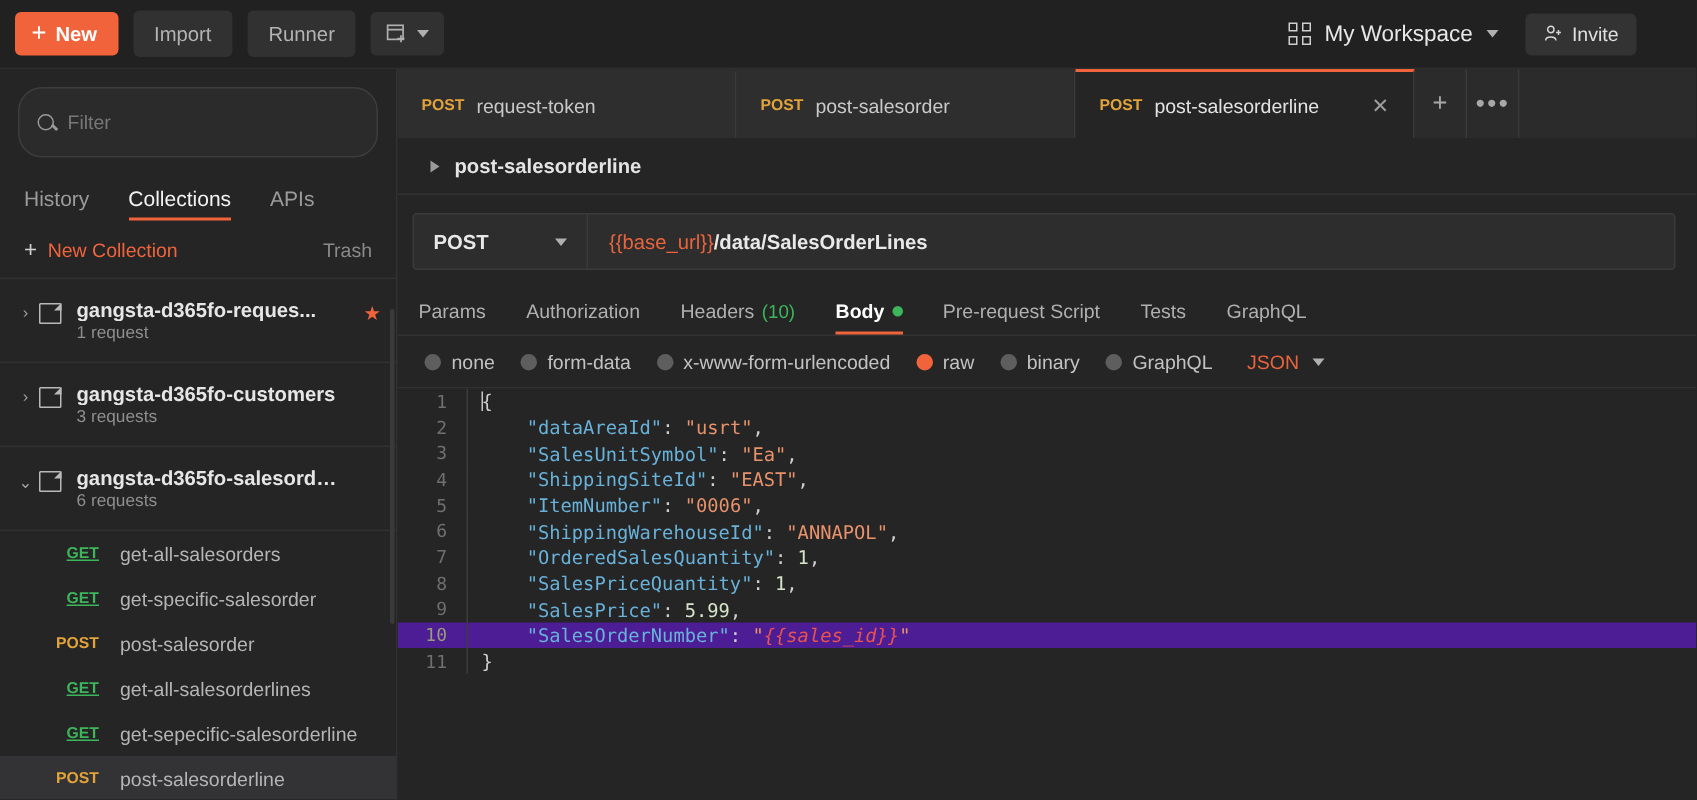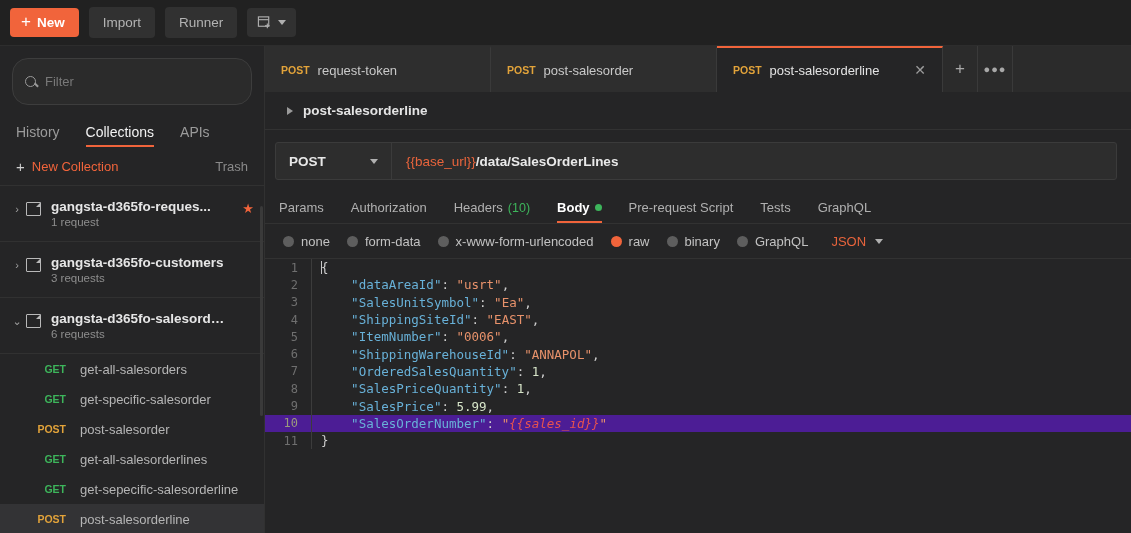--- a/index.html
+++ b/index.html
@@ -114,21 +114,21 @@
   }
   .coll-sub { font-size: 11.5px; color: #8e8e8e; }
   .star { margin-left: auto; color: #f1643b; font-size: 13px; padding-top: 2px; }
 
   .req-item {
     display: flex; align-items: center; height: 30px;
     padding-left: 30px; gap: 0; cursor: pointer;
   }
   .req-item.selected { background: #333335; }
   .req-method { font-size: 10.5px; font-weight: bold; width: 36px; min-width: 36px; text-align: right; margin-right: 14px; }
-  .m-get { color: #3db55b; }
+  .m-get { color: #3db55b; text-decoration: underline; }
   .m-post { color: #e2a33a; }
   .req-name { font-size: 13px; color: #b5b5b5; }
 
   .sb-scroll { position: absolute; right: 1px; top: 160px; width: 3px; height: 210px; background: #3a3a3a; border-radius: 2px; }
 
   
   .main { flex: 1; display: flex; flex-direction: column; min-width: 0; background: #252526; }
 
   .tabstrip { height: 46px; min-height: 46px; display: flex; align-items: stretch; background: #2b2b2b; }
   .rtab {
@@ -220,20 +220,41 @@
       <div class="btn-icon">
         <svg width="15" height="15" viewBox="0 0 16 16">
           <rect x="1.5" y="2" width="11" height="10" fill="none" stroke="#b0b0b0" stroke-width="1.2"></rect>
           <line x1="1.5" y1="5" x2="12.5" y2="5" stroke="#b0b0b0" stroke-width="1.2"></line>
           <line x1="11" y1="9" x2="11" y2="14" stroke="#b0b0b0" stroke-width="1.2"></line>
           <line x1="8.5" y1="11.5" x2="13.5" y2="11.5" stroke="#b0b0b0" stroke-width="1.2"></line>
         </svg>
         <span class="chev"></span>
       </div>
     </div>
+    <div class="tb-right">
+      <div class="ws-btn">
+        <span class="grid-icon">
+            <i></i>
+            <i></i>
+            <i></i>
+            <i></i>
+          </span>
+        <span class="ws-label">My Workspace</span>
+        <span class="chev"></span>
+      </div>
+      <div class="invite-btn">
+        <svg width="13" height="13" viewBox="0 0 16 16">
+          <circle cx="6" cy="4.5" r="2.6" fill="none" stroke="#d8d8d8" stroke-width="1.2"></circle>
+          <path d="M1.8 13.5 C1.8 9.8 10.2 9.8 10.2 13.5" fill="none" stroke="#d8d8d8" stroke-width="1.2"></path>
+          <line x1="12.3" y1="5" x2="12.3" y2="9" stroke="#d8d8d8" stroke-width="1.2"></line>
+          <line x1="10.3" y1="7" x2="14.3" y2="7" stroke="#d8d8d8" stroke-width="1.2"></line>
+        </svg>
+        <span>Invite</span>
+      </div>
+    </div>
   </div>
 
   <div class="split">
 
     <div class="sidebar">
       <div class="filter-wrap">
         <div class="filter-box">
           <span class="mag"></span>
           <span class="ph">Filter</span>
         </div>

